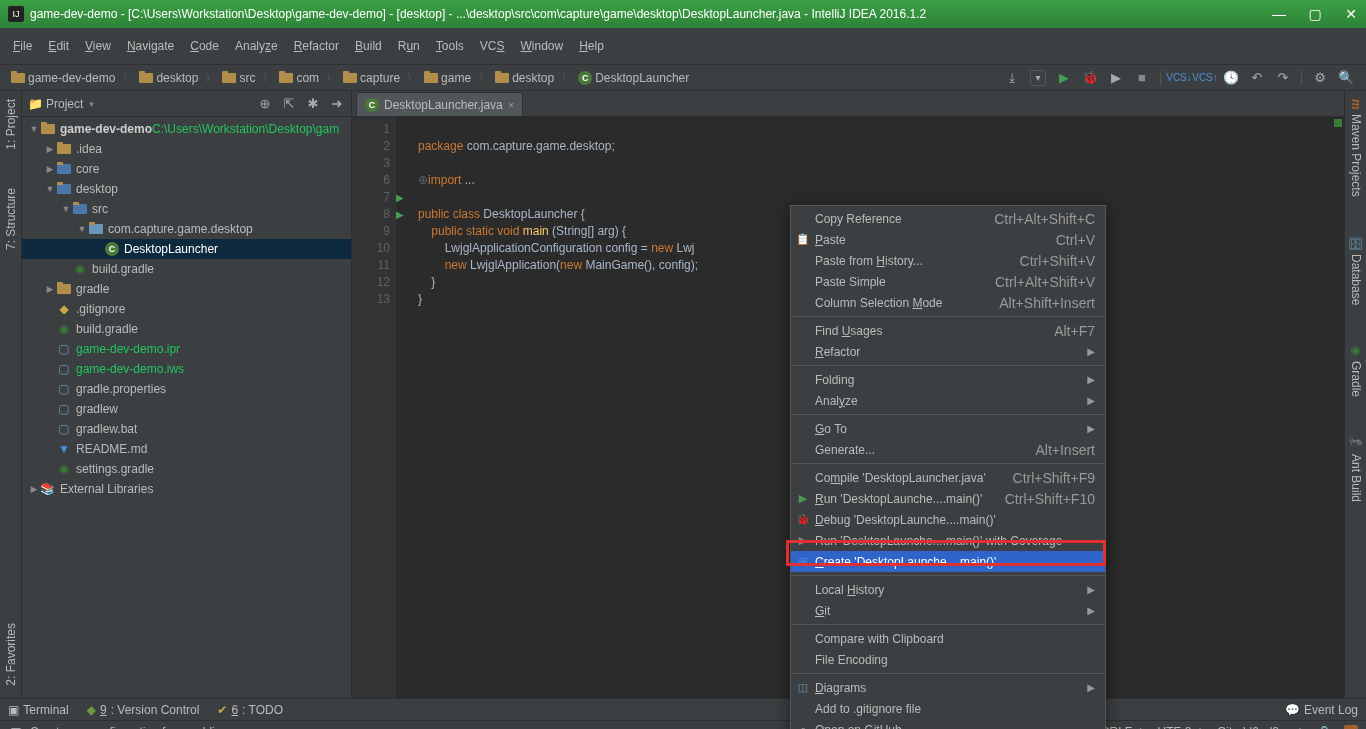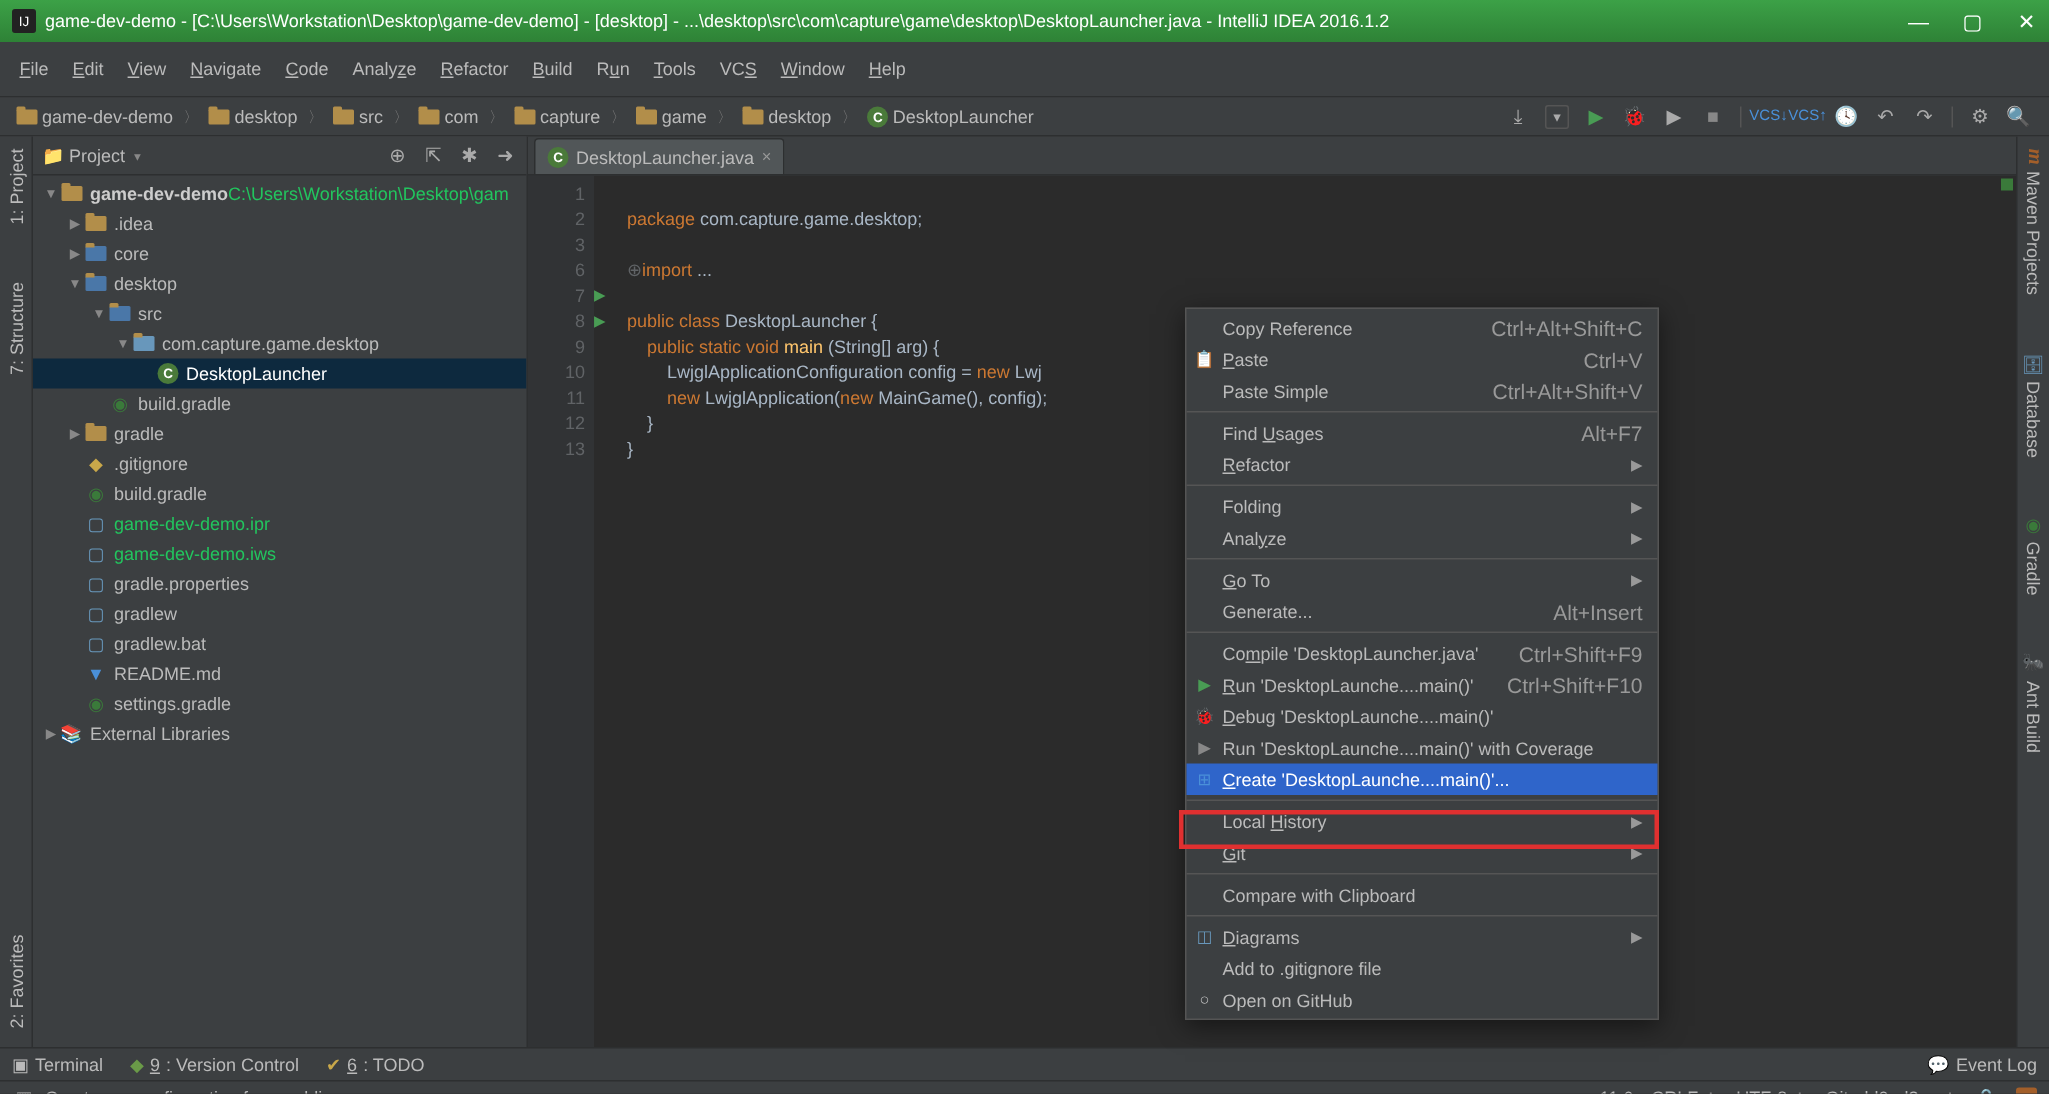--- a/index.html
+++ b/index.html
@@ -441,22 +441,30 @@
     <div class="ctx-item">
       <span>Copy Reference</span>
       <span class="sc">Ctrl+Alt+Shift+C</span>
     </div>
     <div class="ctx-item">
       <span class="pico" style="color:#bbb;">📋</span>
       <span><span style="text-decoration:underline;">P</span>aste</span>
       <span class="sc">Ctrl+V</span>
     </div>
     <div class="ctx-item">
+      <span>Paste from <span style="text-decoration:underline;">H</span>istory...</span>
+      <span class="sc">Ctrl+Shift+V</span>
+    </div>
+    <div class="ctx-item">
       <span>Paste Simple</span>
       <span class="sc">Ctrl+Alt+Shift+V</span>
+    </div>
+    <div class="ctx-item">
+      <span>Column Selection <span style="text-decoration:underline;">M</span>ode</span>
+      <span class="sc">Alt+Shift+Insert</span>
     </div>
     <div class="ctx-sep"></div>
     <div class="ctx-item">
       <span>Find <span style="text-decoration:underline;">U</span>sages</span>
       <span class="sc">Alt+F7</span>
     </div>
     <div class="ctx-item">
       <span><span style="text-decoration:underline;">R</span>efactor</span>
       <span class="sub">▶</span>
     </div>
@@ -506,20 +514,23 @@
       <span class="sub">▶</span>
     </div>
     <div class="ctx-item">
       <span><span style="text-decoration:underline;">G</span>it</span>
       <span class="sub">▶</span>
     </div>
     <div class="ctx-sep"></div>
     <div class="ctx-item">
       <span>Compare with Clipboard</span>
     </div>
+    <div class="ctx-item">
+      <span>File Encoding</span>
+    </div>
     <div class="ctx-sep"></div>
     <div class="ctx-item">
       <span class="pico" style="color:#6897bb;">◫</span>
       <span><span style="text-decoration:underline;">D</span>iagrams</span>
       <span class="sub">▶</span>
     </div>
     <div class="ctx-item">
       <span>Add to .gitignore file</span>
     </div>
     <div class="ctx-item">

